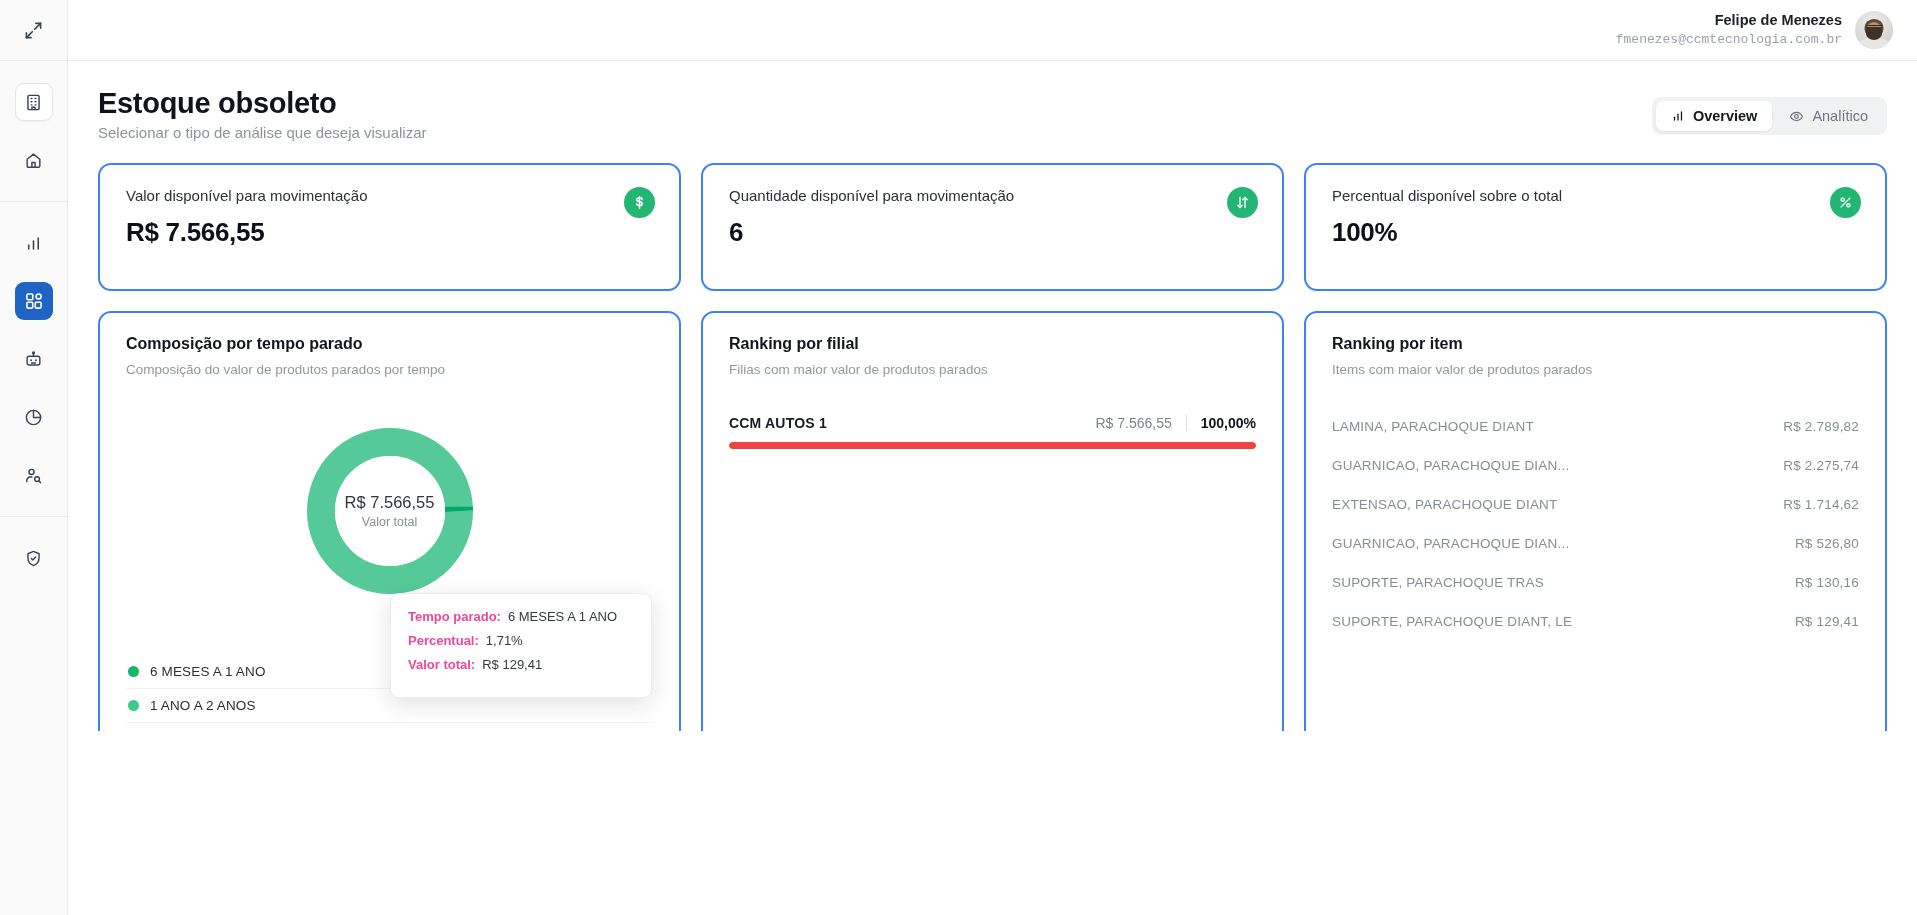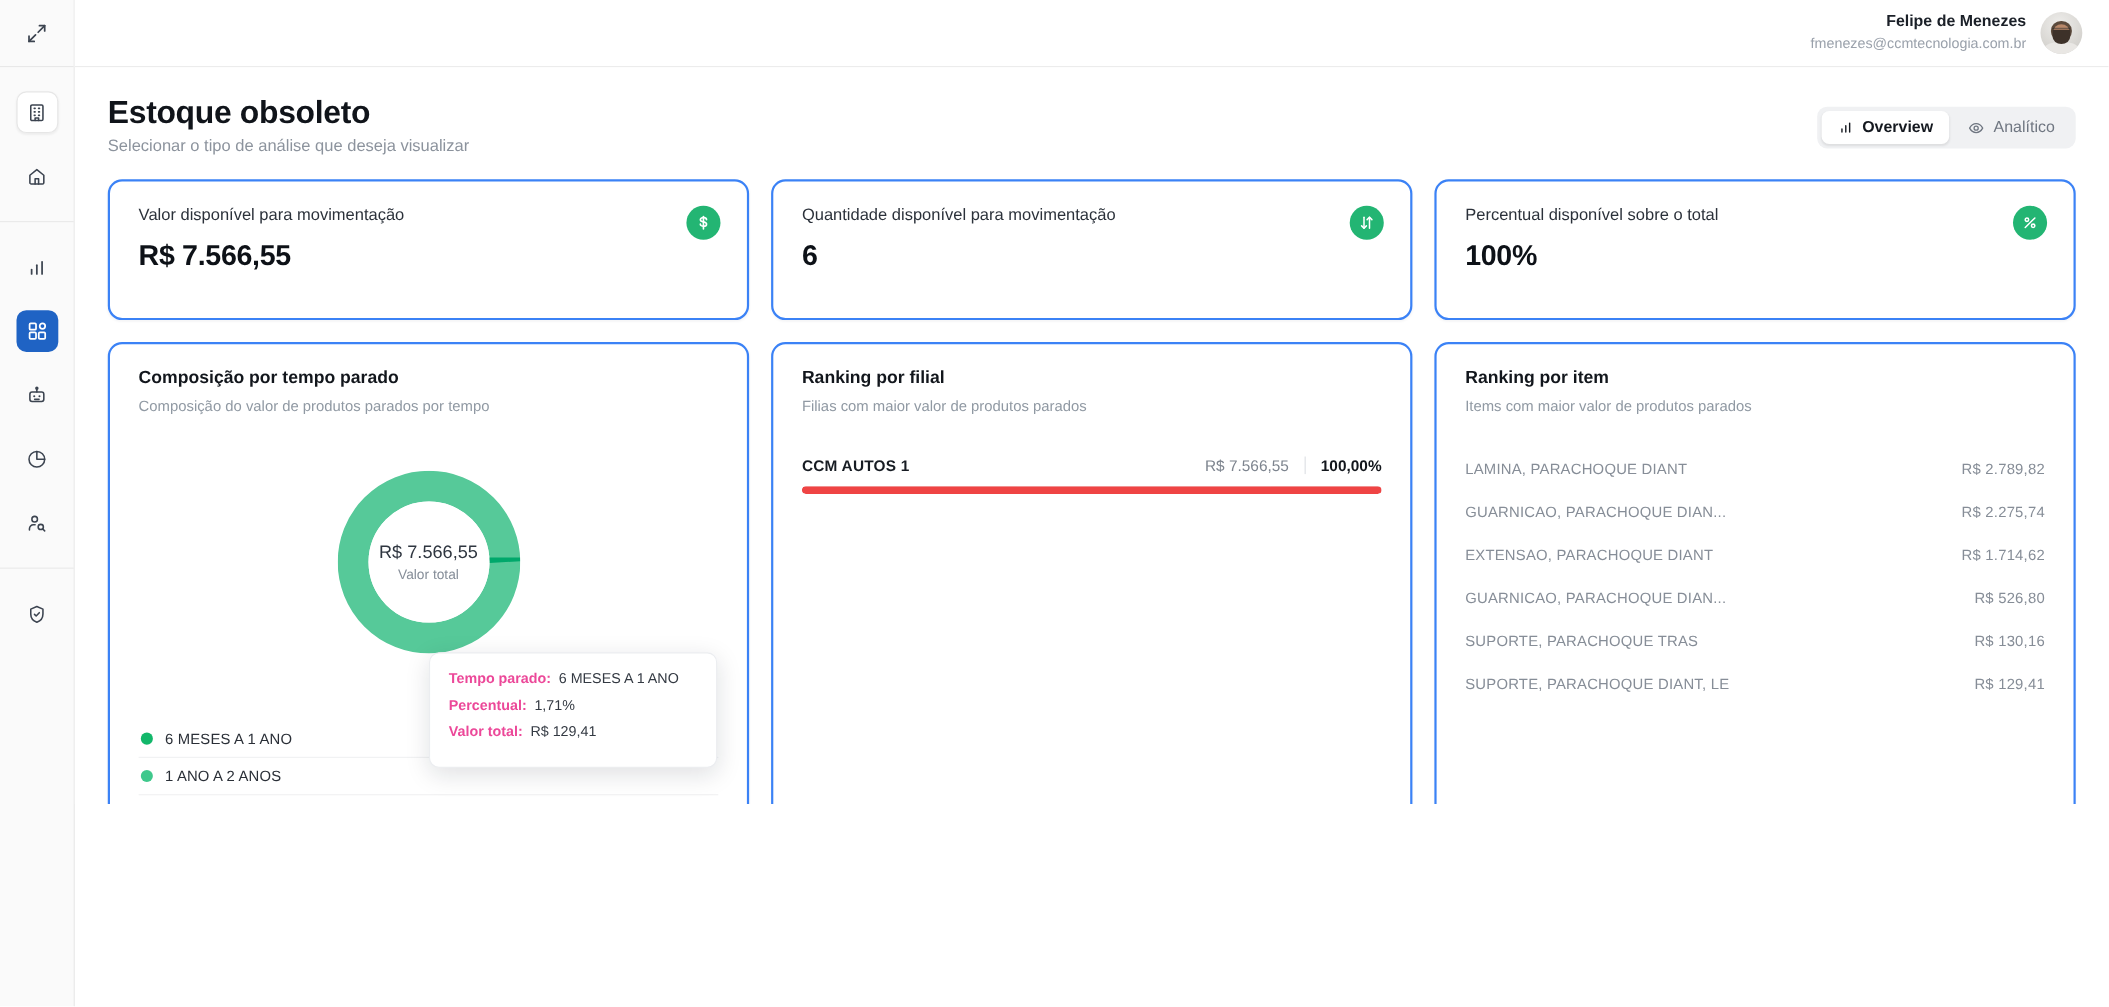--- a/index.html
+++ b/index.html
@@ -43,21 +43,21 @@
   .main { flex: 1; height: 731px; display: flex; flex-direction: column; background: #ffffff; }
   .topbar {
     height: 61px; min-height: 61px;
     border-bottom: 1px solid #ececec;
     display: flex; align-items: center; justify-content: flex-end;
     padding-right: 24px; background: #ffffff;
   }
   .user-block { display: flex; align-items: center; gap: 13px; }
   .user-txt { text-align: right; line-height: 1.35; }
   .user-name { font-size: 14.5px; font-weight: 700; color: #1b2028; }
-  .user-mail { font-size: 13px; color: #9aa1ab; }
+  .user-mail { font-size: 13px; color: #9aa1ab; font-family: Liberation Mono, monospace; }
   .avatar {
     width: 38px; height: 38px; border-radius: 50%;
     background: radial-gradient(circle at 45% 30%, #efeeec 0%, #d9d7d3 60%, #c9c7c3 100%);
     overflow: hidden; position: relative; flex-shrink: 0;
   }
   .avatar .head { position:absolute; left:50%; top:20%; transform:translateX(-50%); width:19px; height:18px; border-radius:48% 48% 45% 45%; background:#5c4a3c; }
   .avatar .face { position:absolute; left:50%; top:30%; transform:translateX(-50%); width:15px; height:15px; border-radius:50%; background:#b9886a; }
   .avatar .beard { position:absolute; left:50%; top:42%; transform:translateX(-50%); width:16px; height:13px; border-radius:0 0 50% 50%; background:#3d3129; }
   .avatar .glass { position:absolute; left:50%; top:37%; transform:translateX(-50%); width:17px; height:5px; border-top:1.5px solid #2c2c2c; border-radius:2px; }
   .avatar .body { position:absolute; left:50%; bottom:0; transform:translateX(-50%); width:30px; height:11px; border-radius:50% 50% 0 0; background:#e9e7e4; }

